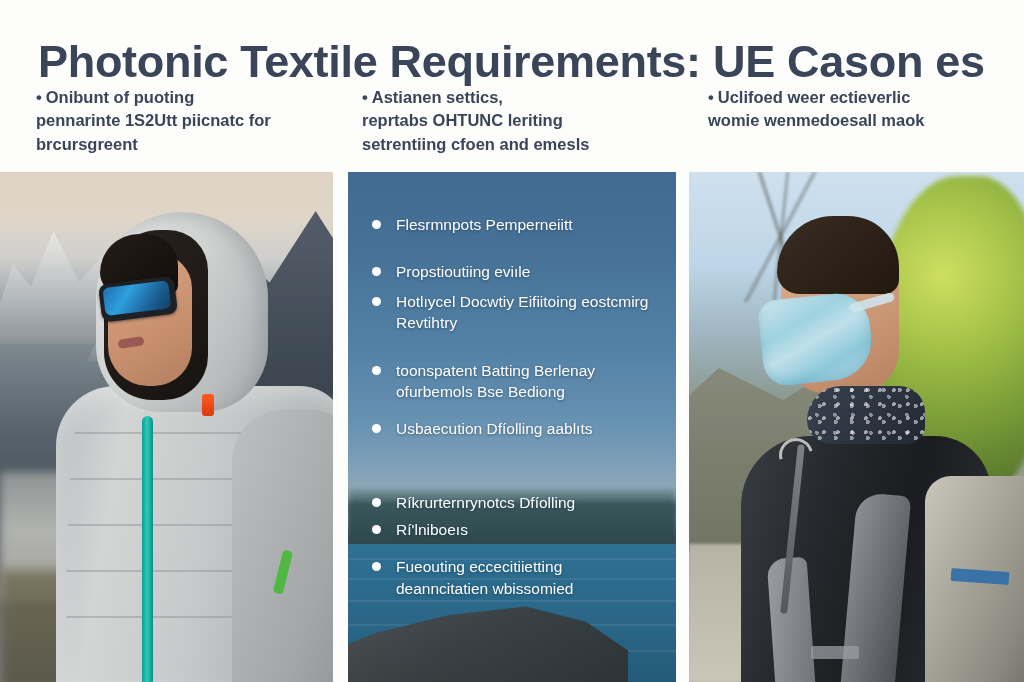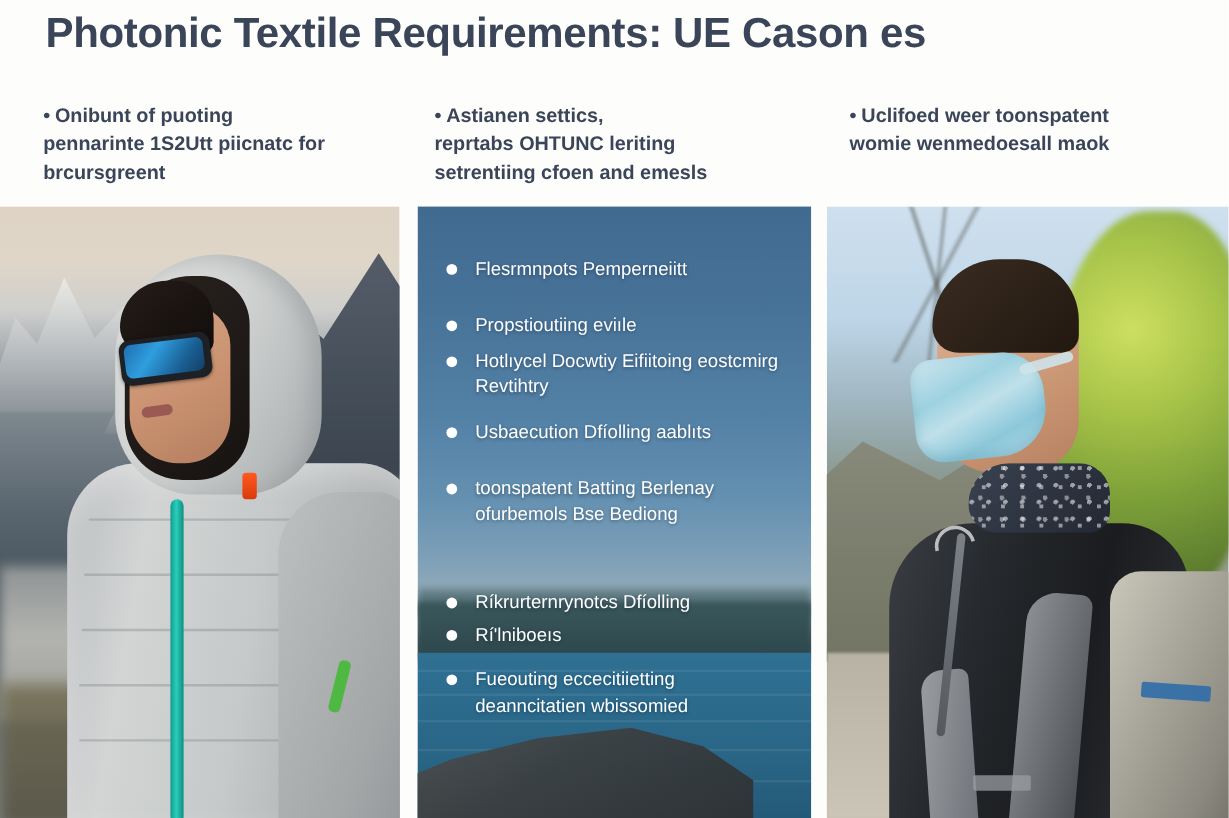--- a/index.html
+++ b/index.html
@@ -22,22 +22,22 @@
   #header {
     position: absolute;
     left: 0; top: 0;
     width: 1024px;
     height: 172px;
     background: #fdfdfb;
   }
   #slide-title {
     position: absolute;
     left: 38px;
-    top: 8px;
-    font-size: 35px;
+    top: 36px;
+    font-size: 45px;
     font-weight: bold;
     letter-spacing: -0.3px;
     color: #3b4559;
     white-space: nowrap;
     text-align: center;
   }
   #subheads {
     position: absolute;
     left: 0;
     top: 86px;
@@ -443,21 +443,21 @@
         <span class="subhead-line">brcursgreent</span>
       </div>
 
       <div class="subhead-col c2">
         <span class="bullet-dot">•</span><span class="subhead-line" style="display:inline">Astianen settics,</span>
         <span class="subhead-line">reprtabs OHTUNC leriting</span>
         <span class="subhead-line">setrentiing cfoen and emesls</span>
       </div>
 
       <div class="subhead-col c3">
-        <span class="bullet-dot">•</span><span class="subhead-line" style="display:inline">Uclifoed weer toonspatent</span>
+        <span class="bullet-dot">•</span><span class="subhead-line" style="display:inline">Uclifoed weer ectieverlic</span>
         <span class="subhead-line">womie wenmedoesall maok</span>
       </div>
 
     </div>
   </div>
 
   <div id="panels">
 
     <div class="panel" id="panel-left">
       <div class="photo" id="left-photo">
@@ -502,22 +502,22 @@
           <div class="mp-ripple" style="top:106px"></div>
         </div>
         <div id="mp-rock"></div>
         <div id="mp-scrim"></div>
       </div>
 
       <div id="mid-list">
         <div class="mid-item" style="margin-top:4px"><span class="dot"></span><span>Flesrmnpots Pemperneiitt</span></div>
         <div class="mid-item" style="margin-top:26px"><span class="dot"></span><span>Propstioutiing eviıle</span></div>
         <div class="mid-item" style="margin-top:8px"><span class="dot"></span><span>Hotlıycel Docwtiy Eifiitoing eostcmirg Revtihtry</span></div>
+        <div class="mid-item" style="margin-top:26px"><span class="dot"></span><span>toonspatent Batting Berlenay ofurbemols Bse Bediong</span></div>
         <div class="mid-item" style="margin-top:16px"><span class="dot"></span><span>Usbaecution Dfíolling aablıts</span></div>
-        <div class="mid-item" style="margin-top:26px"><span class="dot"></span><span>toonspatent Batting Berlenay ofurbemols Bse Bediong</span></div>
         <div class="mid-item" style="margin-top:52px"><span class="dot"></span><span>Ríkrurternrynotcs Dfíolling</span></div>
         <div class="mid-item" style="margin-top:6px"><span class="dot"></span><span>Rí'lniboeıs</span></div>
         <div class="mid-item" style="margin-top:16px"><span class="dot"></span><span>Fueouting eccecitiietting deanncitatien wbissomied</span></div>
       </div>
     </div>
 
     <div class="panel" id="panel-right">
       <div class="photo" id="right-photo">
         <div id="rp-branches"></div>
         <div id="rp-hill"></div>

